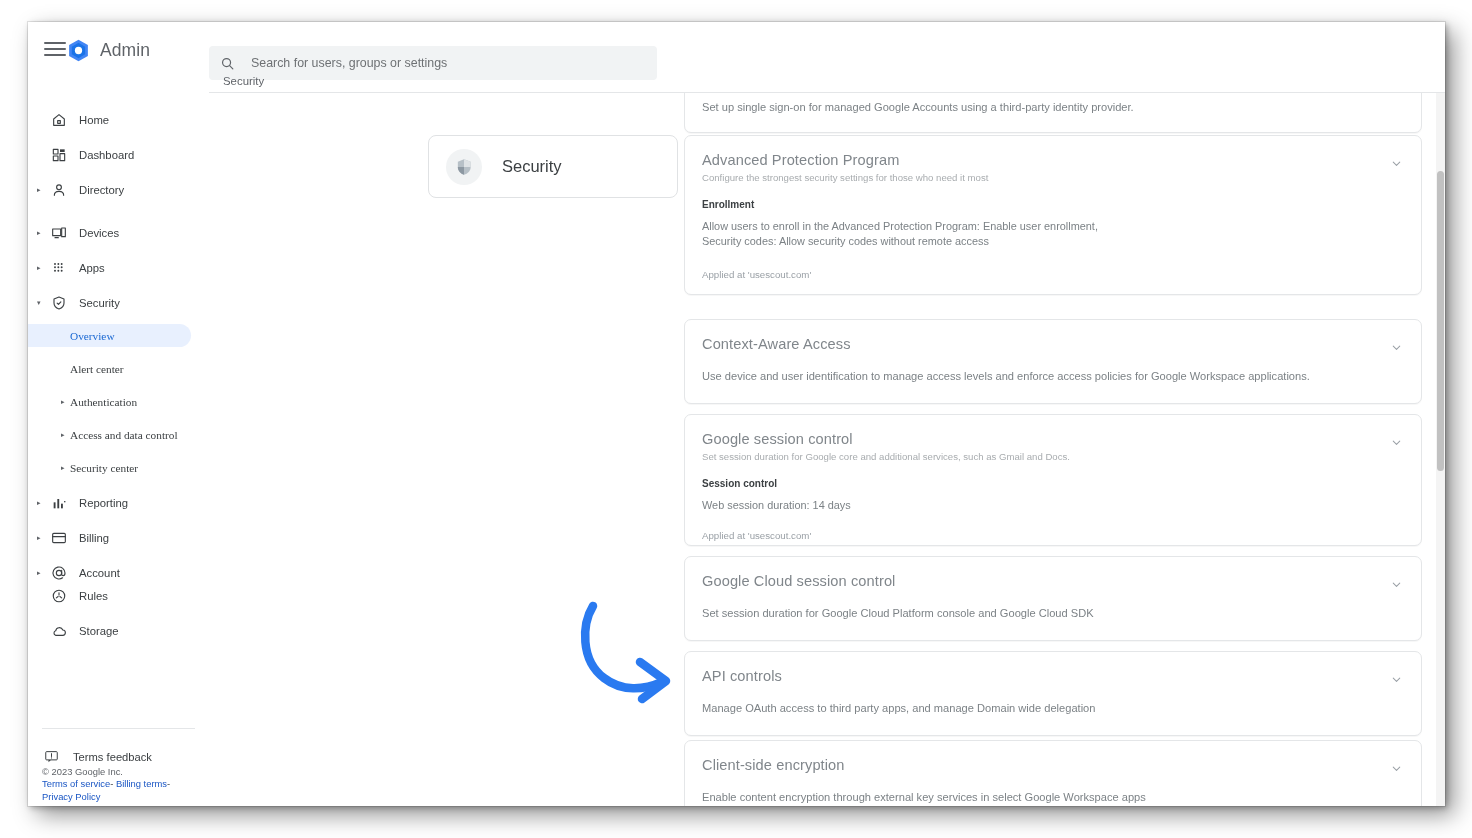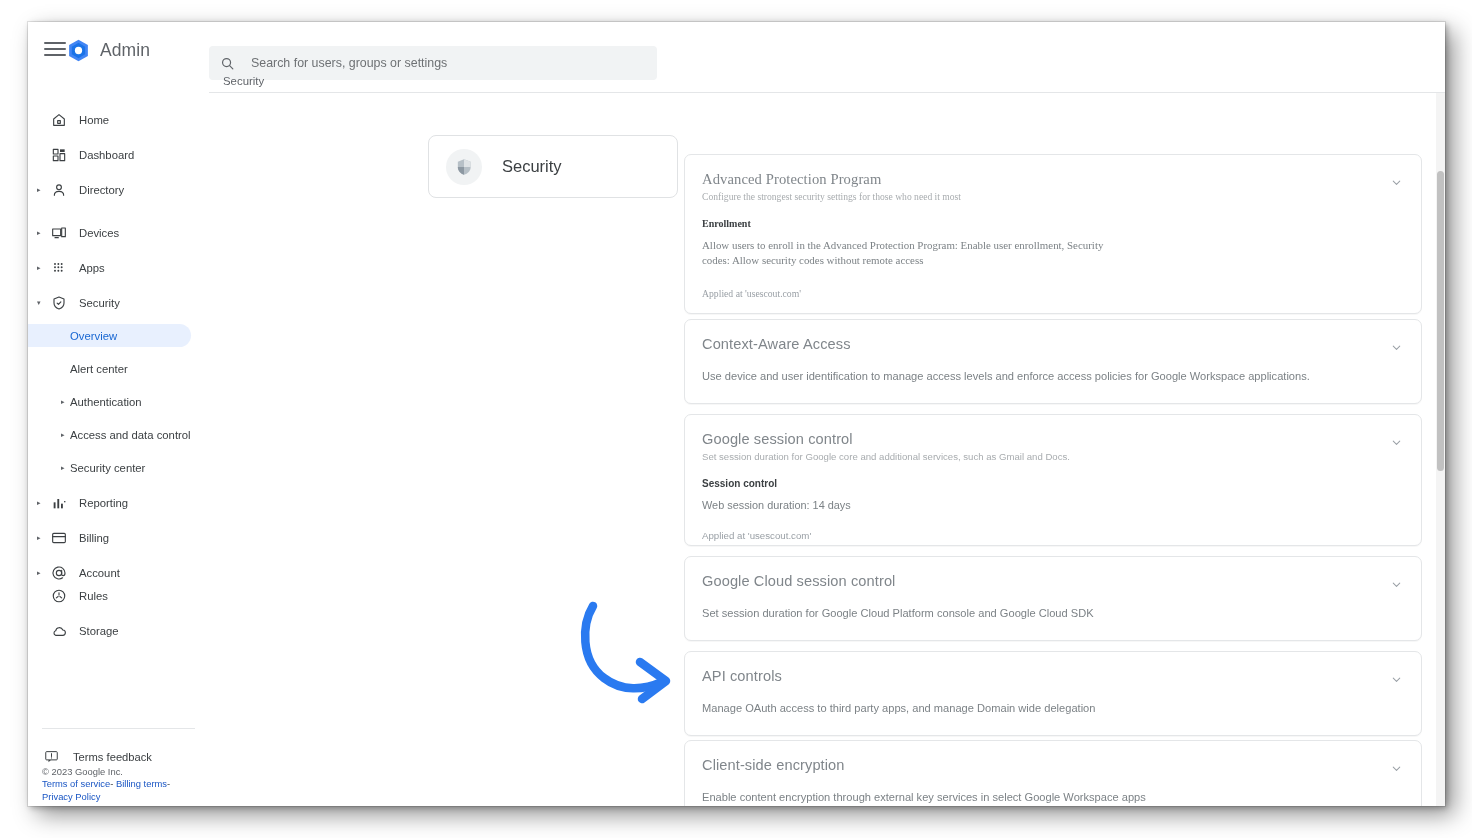--- a/index.html
+++ b/index.html
@@ -132,21 +132,21 @@
     margin-left: 4px;
     display: flex; align-items: center; justify-content: center;
   }
   .nav-item .nav-label {
     font-size: 11.3px;
     color: #3c4043;
     margin-left: 12px;
     white-space: nowrap;
   }
   .nav-item.sub { padding-left: 8px; }
-  .nav-item.sub .nav-label { margin-left: 0; }
+  .nav-item.sub .nav-label { margin-left: 0; font-family: Liberation Serif, serif; }
   .nav-item.sub .caret { margin-left: 24px; }
   .nav-item.sub.no-caret .nav-label { margin-left: 34px; }
   .nav-item.sub.selected {
     background: #e8f0fe;
     border-radius: 0 12px 12px 0;
     margin-right: 18px;
   }
   .nav-item.sub.selected .nav-label { color: #1967d2; font-weight: 500; }
 
   #nav-list { padding-top: 10px; }
@@ -276,21 +276,21 @@
     position: absolute;
     left: 17px;
     font-size: 9.7px;
     color: #9aa0a6;
   }
 
   
   #card-sso { top: -22px; height: 62px; }
   #card-sso .card-desc { top: 28px; }
 
-  #card-app  { top: 61px;  height: 160px; font-family: Liberation Serif, serif; }
+  #card-app  { top: 42px;  height: 160px; }
   #card-caa  { top: 226px; height: 85px; }
   #card-gsc  { top: 321px; height: 132px; }
   #card-gcsc { top: 463px; height: 85px; }
   #card-api  { top: 558px; height: 85px; }
   #card-cse  { top: 647px; height: 85px; }
 
   
   #scrollbar-track {
     position: absolute;
     right: 0; top: 71px;
@@ -525,20 +525,23 @@
           <path d="M12 2.6 L20 5.6 V12 c0 4.6-3.4 8-8 9.4 C8 20 4.6 16.6 4.6 12 V5.6 Z" fill="#b7c0c7"></path>
           <path d="M12 2.6 L20 5.6 V12 H12 Z" fill="#dfe3e6"></path>
           <path d="M4.6 12 H12 v9.4 C8 20 4.6 16.6 4.6 12 Z" fill="#8d98a2"></path>
         </svg>
       </span>
       <span class="section-title">Security</span>
     </div>
 
     <div id="cards">
 
+      <section class="card" id="card-sso">
+        <div class="card-desc">Set up single sign-on for managed Google Accounts using a third-party identity provider.</div>
+      </section>
 
       <section class="card" id="card-app">
         <div class="card-title">Advanced Protection Program</div>
         <div class="card-subtitle">Configure the strongest security settings for those who need it most</div>
         <div class="setting-head" style="top:63px">Enrollment</div>
         <div class="setting-body" style="top:83px; width:420px">Allow users to enroll in the Advanced Protection Program: Enable user enrollment, Security codes: Allow security codes without remote access</div>
         <div class="applied-at" style="top:133px">Applied at 'usescout.com'</div>
         <svg class="chevron" viewBox="0 0 24 24">
           <polyline points="6,9.5 12,15.5 18,9.5" fill="none" stroke="#9aa0a6" stroke-width="1.9" stroke-linecap="round" stroke-linejoin="round"></polyline>
         </svg>

